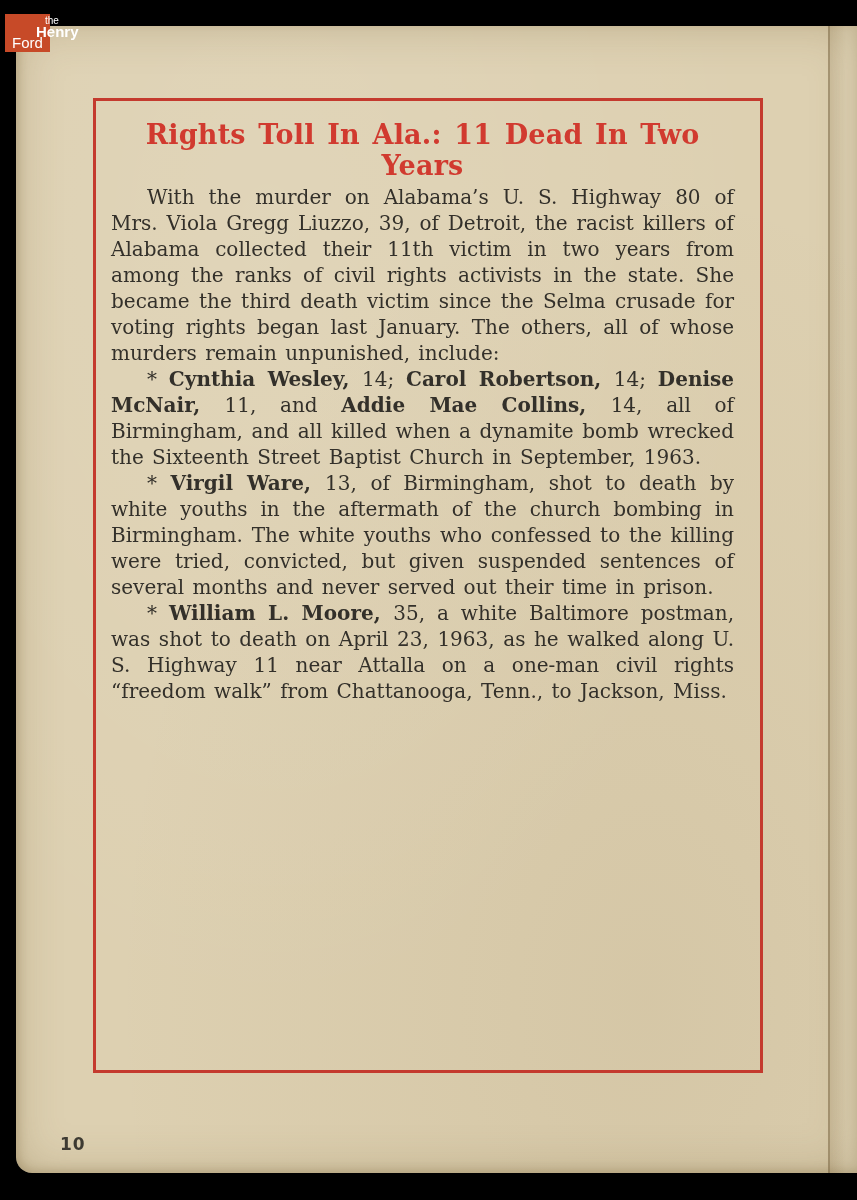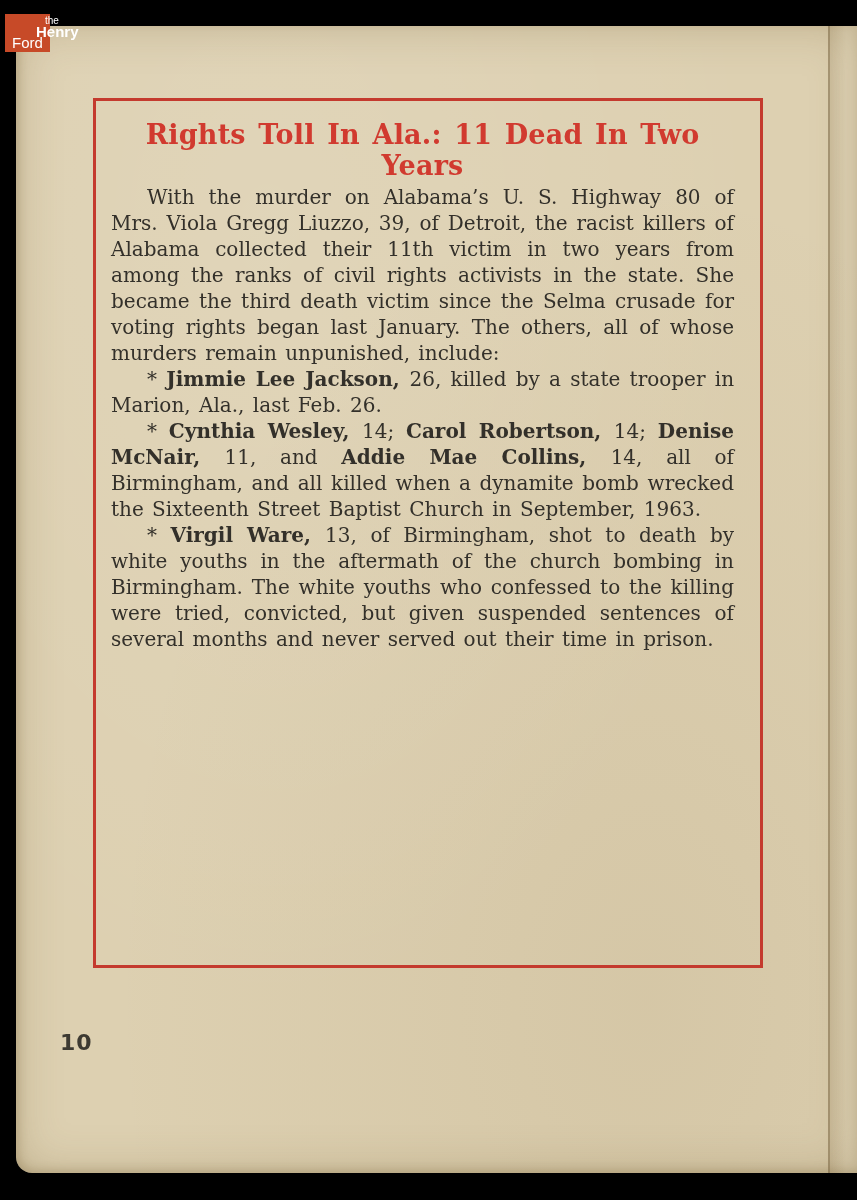--- a/index.html
+++ b/index.html
@@ -25,21 +25,21 @@
       var(--page);
     border-radius:3px 0 0 16px;
     box-shadow:inset 0 0 46px rgba(115,92,48,0.28), inset 3px -3px 8px rgba(115,92,48,0.25);
   }
   .fold{
     position:absolute;top:0;right:0;width:27px;height:100%;
     border-left:2px solid rgba(110,88,50,0.50);
     background:linear-gradient(to right, rgba(100,75,35,0.14), rgba(255,255,255,0.06) 60%);
   }
   .redbox{
-    position:absolute;left:77px;top:72px;width:670px;height:870px;
+    position:absolute;left:77px;top:72px;width:670px;height:975px;
     box-sizing:border-box;
     border:3px solid var(--border-red);
     padding:18px 26px 10px 15px;
   }
   .title{
     margin:0 0 3px 0;
     text-align:center;
     font-size:27px;font-weight:bold;
     color:var(--title-red);
     word-spacing:3px;letter-spacing:0.2px;
@@ -48,23 +48,23 @@
   .para{
     margin:0;
     text-indent:36px;
     text-align:justify;
     font-size:20px;line-height:26px;
     color:var(--ink);
     word-spacing:2px;
   }
   .para b{font-weight:bold;}
   .pagenum{
-    position:absolute;left:44px;top:1004px;
+    position:absolute;left:44px;top:1108px;
     font-family:"DejaVu Sans",sans-serif;
-    font-size:22px;font-weight:bold;color:#3d3a32;letter-spacing:1px;
+    font-size:17px;font-weight:bold;color:#3d3a32;letter-spacing:1px;
   }
   .logo{
     position:absolute;left:5px;top:14px;width:45px;height:38px;
     background:var(--logo-orange);
     color:#ffffff;
     font-family:"Liberation Sans",sans-serif;
   }
   .logo .l-the{position:absolute;left:4px;top:1px;font-size:10px;font-weight:normal;padding-left:36px;}
   .logo .l-henry{position:absolute;left:13px;top:9px;font-size:15px;font-weight:bold;margin-left:18px;}
   .logo .l-ford{position:absolute;left:7px;top:20px;font-size:15px;font-weight:normal;}
@@ -72,23 +72,23 @@
 </head>
 <body>
 
 <div class="page">
   <div class="fold"></div>
 
   <div class="redbox">
     <h1 class="title">Rights Toll In Ala.: 11 Dead In Two Years</h1>
     <div>
         <p class="para"><span>With the murder on Alabama’s U. S. Highway 80 of Mrs. Viola Gregg Liuzzo, 39, of Detroit, the racist killers of Alabama collected their 11th victim in two years from among the ranks of civil rights activists in the state. She became the third death victim since the Selma crusade for voting rights began last January. The others, all of whose murders remain unpunished, include:</span></p>
-        <p class="para"><span>* </span><b>Jimmie Lee Jackson, </b><span>26, killed by a state trooper in Marion, Ala., last Feb. 26.</span></p>
         <p class="para"><span>* </span><b>Cynthia Wesley, </b><span>14; </span><b>Carol Robertson, </b><span>14; </span><b>Denise McNair, </b><span>11, and </span><b>Addie Mae Collins, </b><span>14, all of Birmingham, and all killed when a dynamite bomb wrecked the Sixteenth Street Baptist Church in September, 1963.</span></p>
         <p class="para"><span>* </span><b>Virgil Ware, </b><span>13, of Birmingham, shot to death by white youths in the aftermath of the church bombing in Birmingham. The white youths who confessed to the killing were tried, convicted, but given suspended sentences of several months and never served out their time in prison.</span></p>
+        <p class="para"><span>* </span><b>William L. Moore, </b><span>35, a white Baltimore postman, was shot to death on April 23, 1963, as he walked along U. S. Highway 11 near Attalla on a one-man civil rights “freedom walk” from Chattanooga, Tenn., to Jackson, Miss.</span></p>
       </div>
   </div>
 
   <div class="pagenum">10</div>
 </div>
 
 <div class="logo">
   <span class="l-the">the</span>
   <span class="l-henry">Henry</span>
   <span class="l-ford">Ford</span>

